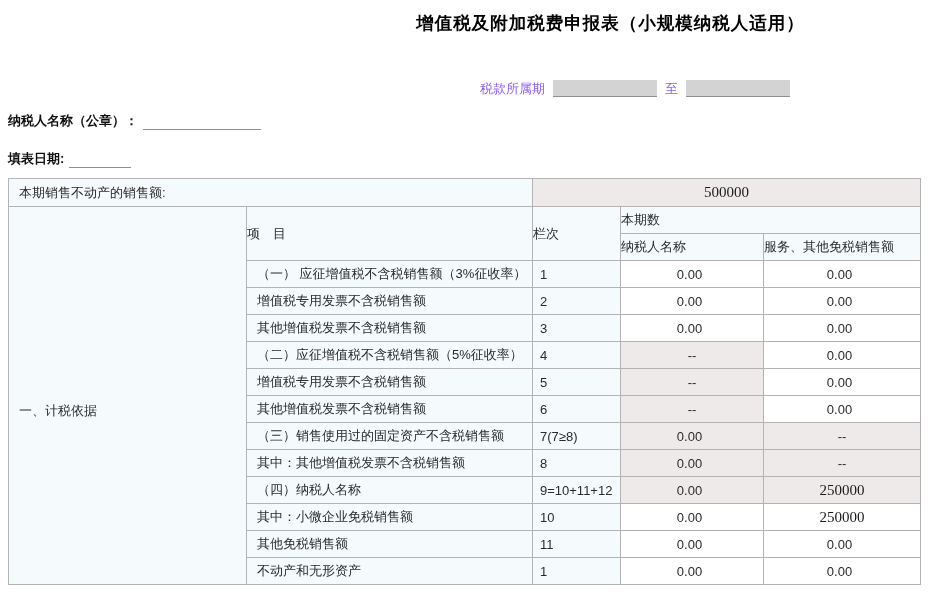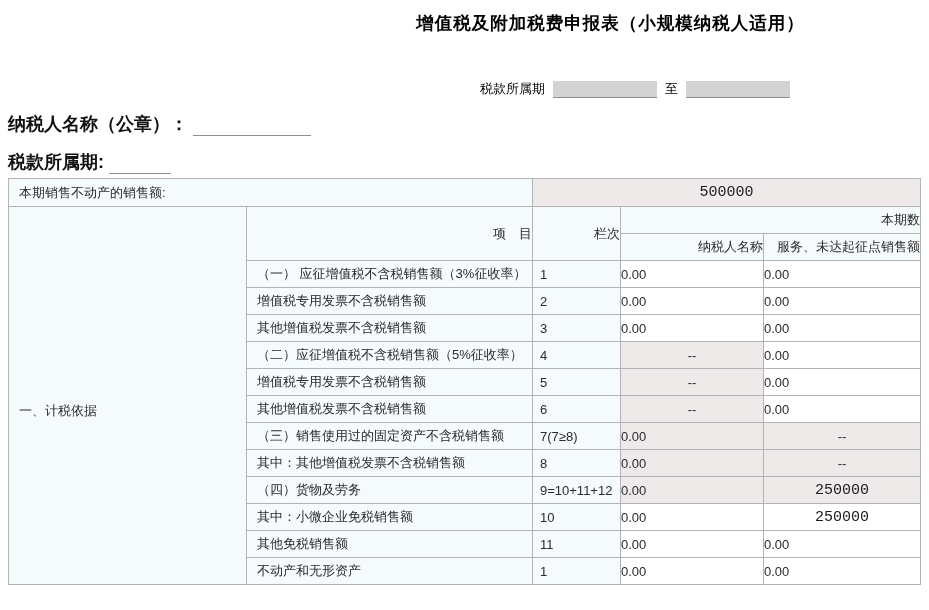--- a/index.html
+++ b/index.html
@@ -14,30 +14,30 @@
   body{
     width:929px;height:610px;position:relative;overflow:hidden;
     font-family:"Liberation Sans","DejaVu Sans",sans-serif;color:#222;
   }
   .title{
     position:absolute;top:11px;left:146px;width:929px;
     text-align:center;font-size:17.5px;font-weight:bold;color:#000;
     letter-spacing:1px;
   }
   .period-row{
-    position:absolute;top:80px;left:480px;font-size:13px;color:#000000;
-    display:flex;align-items:flex-end;
+    position:absolute;top:80px;left:480px;font-size:13px;color:#8b5cf6;
+    display:flex;align-items:flex-start;
   }
   .fill-box{
     display:inline-block;width:104px;height:17px;
     background:var(--fill);border-bottom:1px solid #8f8f8f;
     margin:0 8px;
   }
   .period-row .to{margin:0 0px}
-  .labeled-row{position:absolute;left:8px;font-size:18px;font-weight:bold;color:#111}
+  .labeled-row{position:absolute;left:8px;font-size:13px;font-weight:bold;color:#111}
   .taxpayer-row{top:112px}
   .filldate-row{top:150px}
   .u-line{
     display:inline-block;height:15px;border-bottom:1px solid #8f8f8f;
     vertical-align:bottom;margin-left:5px;
   }
   .u-name{width:118px}
   .u-date{width:62px}
 
   table{
@@ -46,50 +46,50 @@
     border:1px solid var(--outer);
   }
   td{
     border:1px solid var(--border);
     height:27px;font-size:13px;color:#2b2b2b;
     padding:0;overflow:hidden;white-space:nowrap;
   }
   tr.sp-row td{height:28px}
   .c-item{background:var(--panel);padding-left:10px;text-align:left}
   .c-no{background:var(--panel);padding-left:7px;text-align:left}
-  .c-head{background:var(--panel);text-align:right}
+  .c-head{background:var(--panel);text-align:left}
   .c-label{
     background:var(--panel);padding-left:10px;vertical-align:middle;
     padding-top:30px;
   }
-  .c-val{background:#fff;text-align:left;padding-right:5px}
+  .c-val{background:#fff;text-align:center;padding-right:5px}
   .c-val.dis{background:var(--dis)}
   .c-val.center{text-align:center;padding-right:0}
-  .c-val.entered{font-family:Liberation Mono, monospace;font-size:15px;color:#1a1a1a}
+  .c-val.entered{font-family:Liberation Serif, serif;font-size:15px;color:#1a1a1a}
 </style>
 </head>
 <body>
 
 <div class="page">
 
   <div class="title">增值税及附加税费申报表（小规模纳税人适用）</div>
 
   <div class="period-row">
     <span>税款所属期</span>
     <span class="fill-box"></span>
     <span class="to">至</span>
     <span class="fill-box"></span>
   </div>
 
   <div class="labeled-row taxpayer-row">
     <span>纳税人名称（公章）：</span><span class="u-line u-name"></span>
   </div>
 
   <div class="labeled-row filldate-row">
-    <span>税款所属期:</span><span class="u-line u-date"></span>
+    <span>填表日期:</span><span class="u-line u-date"></span>
   </div>
 
   <table>
     <colgroup>
       <col style="width:238px">
         <col style="width:286px">
         <col style="width:88px">
       <col style="width:143px">
         <col style="width:157px">
     </colgroup>
@@ -99,21 +99,21 @@
         <td colspan="3" class="c-val dis center entered">500000</td>
       </tr>
       <tr>
         <td rowspan="14" class="c-label">一、计税依据</td>
         <td rowspan="2" class="c-head">项　目</td>
         <td rowspan="2" class="c-head">栏次</td>
         <td colspan="2" class="c-head">本期数</td>
       </tr>
       <tr>
         <td class="c-head">纳税人名称</td>
-        <td class="c-head">服务、未达起征点销售额</td>
+        <td class="c-head">服务、其他免税销售额</td>
       </tr>
     <tr>
           <td class="c-item">（一）  应征增值税不含税销售额（3%征收率）</td>
           <td class="c-no">1</td>
           <td class="c-val">0.00</td>
           <td class="c-val">0.00</td>
         </tr>
         <tr>
           <td class="c-item">增值税专用发票不含税销售额</td>
           <td class="c-no">2</td>
@@ -150,21 +150,21 @@
           <td class="c-val dis">0.00</td>
           <td class="c-val dis center">--</td>
         </tr>
         <tr>
           <td class="c-item">其中：其他增值税发票不含税销售额</td>
           <td class="c-no">8</td>
           <td class="c-val dis">0.00</td>
           <td class="c-val dis center">--</td>
         </tr>
         <tr>
-          <td class="c-item">（四）货物及劳务</td>
+          <td class="c-item">（四）纳税人名称</td>
           <td class="c-no">9=10+11+12</td>
           <td class="c-val dis">0.00</td>
           <td class="c-val dis center entered">250000</td>
         </tr>
         <tr>
           <td class="c-item">其中：小微企业免税销售额</td>
           <td class="c-no">10</td>
           <td class="c-val">0.00</td>
           <td class="c-val center entered">250000</td>
         </tr>

